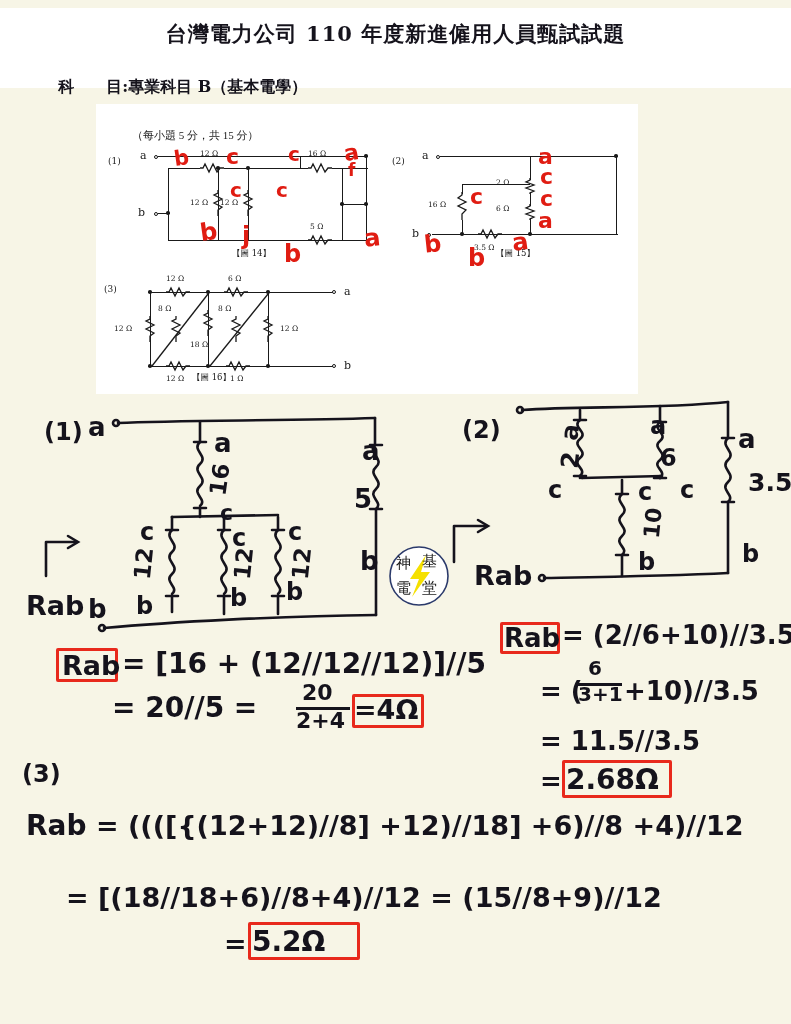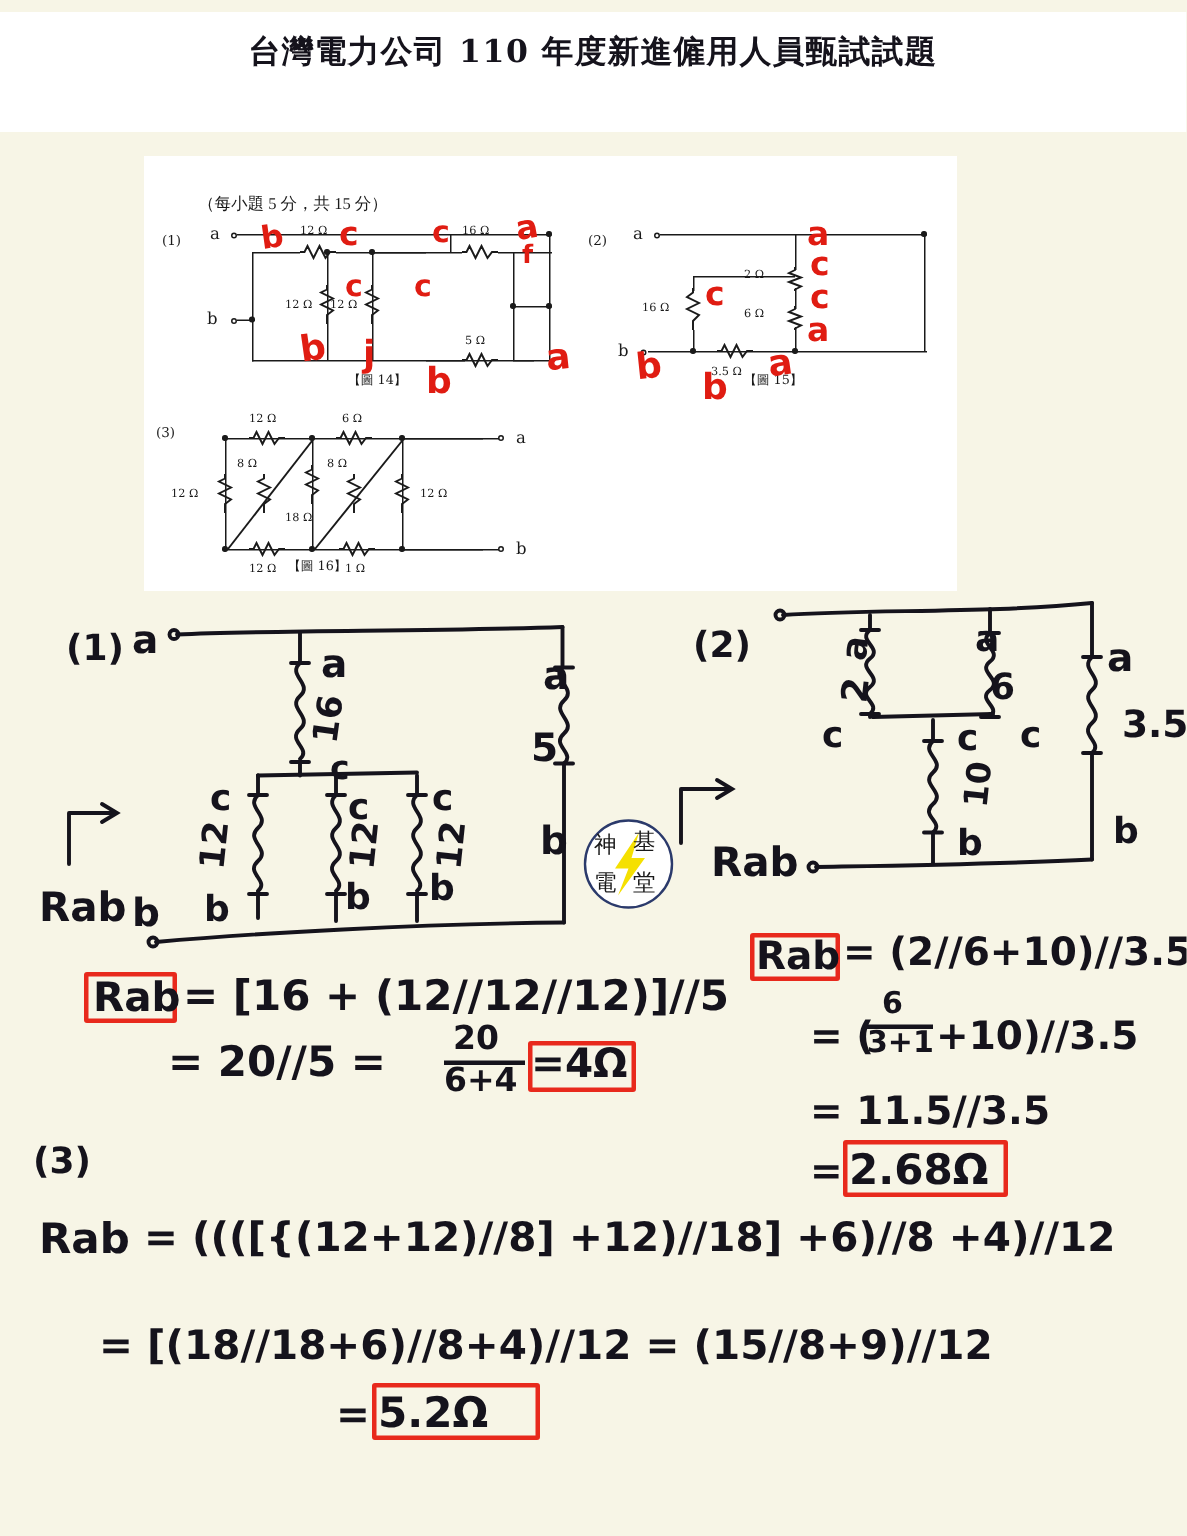--- a/index.html
+++ b/index.html
@@ -104,20 +104,23 @@
     position: absolute; left: 388px; top: 545px; width: 62px; height: 62px;
   }
 
   svg { display: block; overflow: visible; }
 </style>
 </head>
 <body>
 
 <div id="header-band">
   <div id="exam-title">台灣電力公司 110 年度新進僱用人員甄試試題</div>
+  <div id="subject-row">
+    <span>科　　目:</span><span>專業科目 B（基本電學）</span>
+  </div>
 </div>
 
 <div id="question-sheet">
 
   <div id="question-points">（每小題 5 分，共 15 分）</div>
 
   <div class="fig-num" style="left:12px; top:52px;">(1)</div>
   <div class="node-label" style="left:44px; top:45px;">a</div>
   <div class="term-dot" style="left:58px; top:51px;"></div>
   <div class="node-label" style="left:42px; top:102px;">b</div>
@@ -378,21 +381,21 @@
 <div class="hw" style="left:360px; top:548px; font-size:26px;">b</div>
 <div class="hw" style="left:26px; top:592px; font-size:27px;">Rab</div>
 <div class="hw" style="left:88px; top:596px; font-size:26px;">b</div>
 
 <div class="box-red" style="left:56px; top:648px; width:62px; height:34px;"></div>
 <div class="hw" style="left:62px; top:652px; font-size:27px;">Rab</div>
 <div class="hw" style="left:122px; top:650px; font-size:28px;">= [16 + (12//12//12)]//5</div>
 <div class="hw" style="left:112px; top:694px; font-size:28px;">= 20//5 =</div>
 <div class="hw" style="left:302px; top:682px; font-size:22px;">20</div>
 <div style="position:absolute; left:296px; top:707px; width:54px; height:3px; background:#15131c;"></div>
-<div class="hw" style="left:296px; top:710px; font-size:22px;">6+4</div>
+<div class="hw" style="left:296px; top:710px; font-size:22px;">2+4</div>
 <div class="box-red" style="left:352px; top:694px; width:72px; height:34px;"></div>
 <div class="hw" style="left:354px; top:696px; font-size:27px;">=4Ω</div>
 
 <div class="hw" style="left:462px; top:418px; font-size:24px;">(2)</div>
 
 <svg style="position:absolute; left:440px; top:398px;" width="350" height="230">
   <g stroke="#15131c" stroke-width="2.6" fill="none" stroke-linecap="round">
 
     <path d="M82,12 C140,8 220,11 288,4"></path>
     <circle cx="80" cy="12" r="3" fill="none"></circle>

